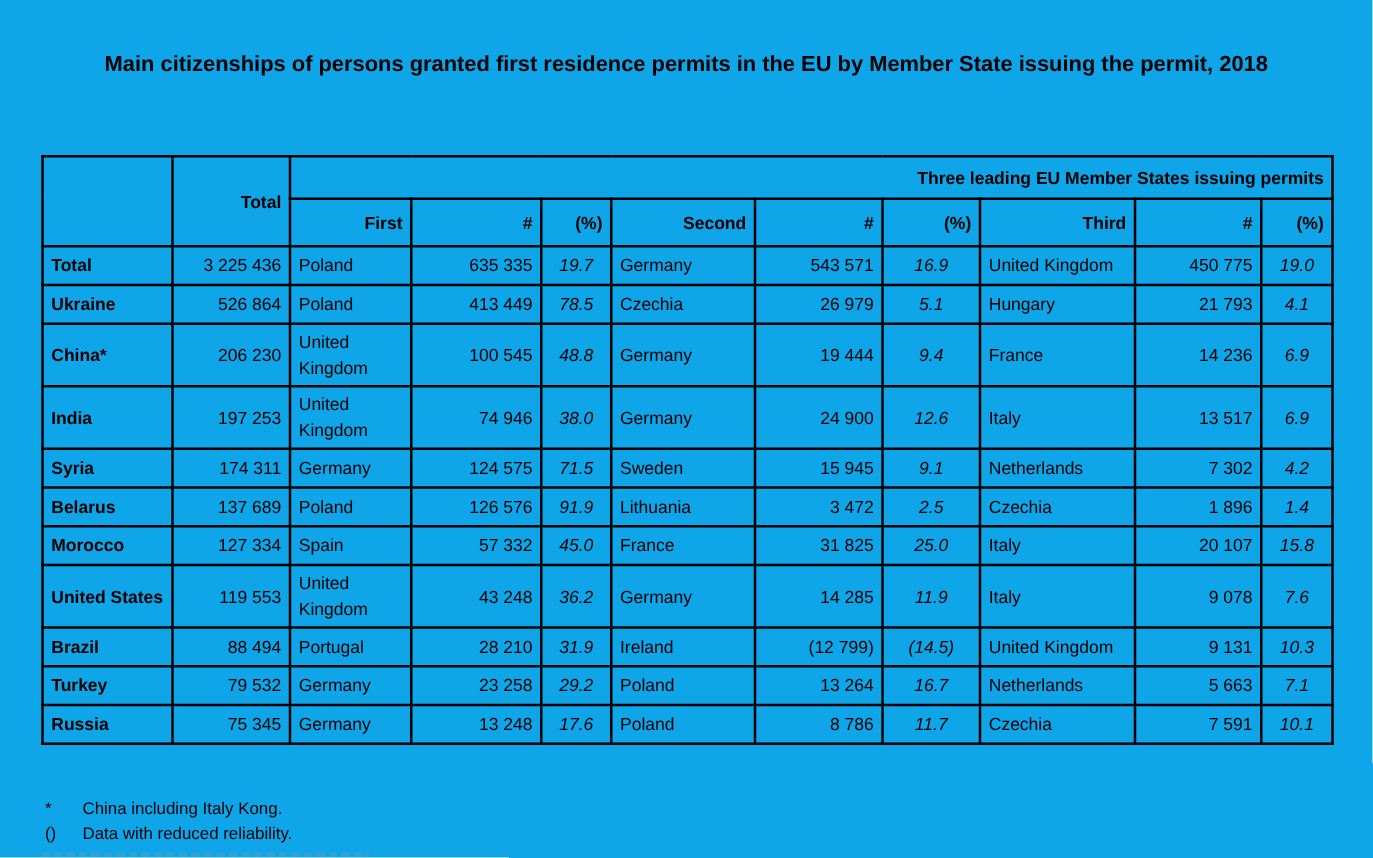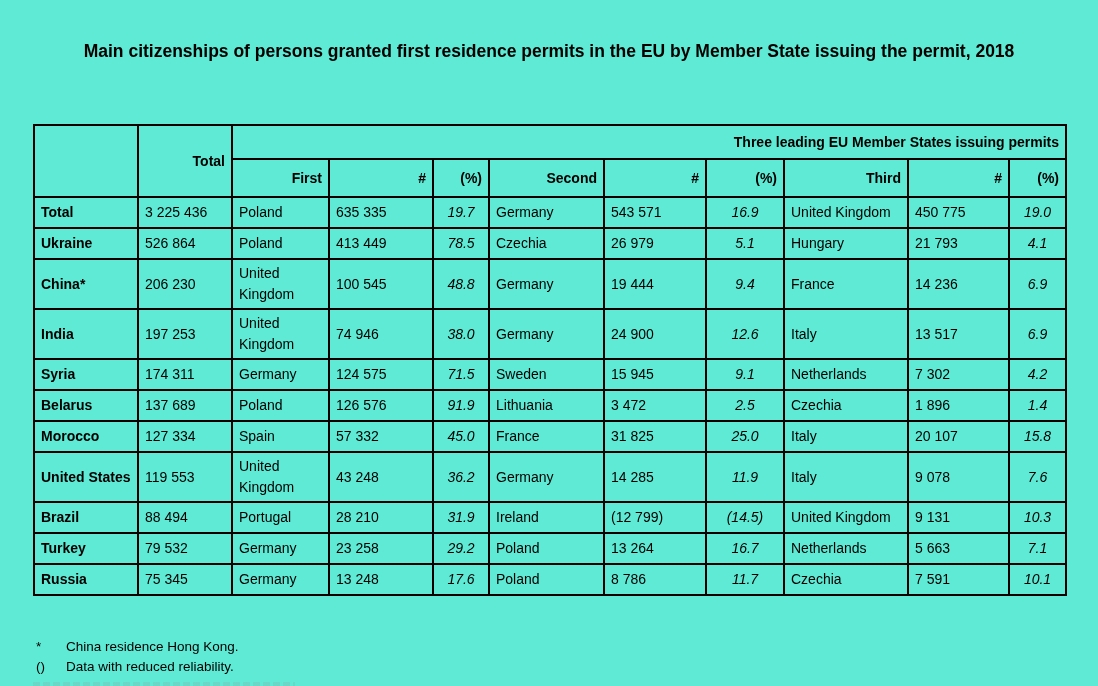--- a/index.html
+++ b/index.html
@@ -6,21 +6,21 @@
     margin: 0;
     padding: 0;
     background: #ffffff;
     font-family: "Liberation Sans", sans-serif;
     color: #000000;
   }
   #page {
     position: relative;
     width: 1098px;
     height: 686px;
-    background: #5eead4;
+    background: #0ea5e9;
     overflow: hidden;
   }
   .title {
     position: absolute;
     top: 38px;
     left: 49px;
     width: 1000px;
     margin: 0;
     text-align: center;
     font-size: 17.5px;
@@ -53,20 +53,21 @@
   tr.hdr-group { height: 34px; }
   tr.hdr-cols  { height: 38px; }
   tbody tr { height: 31px; }
   tbody td { vertical-align: middle; }
   td.c-cit {
     font-weight: bold;
     text-align: left;
     padding-left: 8px;
   }
   td.c-num {
+    text-align: right;
     padding-right: 12px;
   }
   td.c-pct {
     text-align: center;
     padding-right: 14px;
     font-style: italic;
   }
   td.c-country {
     text-align: left;
     padding-left: 8px;
@@ -274,21 +275,21 @@
           <td class="c-country">Czechia</td>
           <td class="c-num">7 591</td>
           <td class="c-pct">10.1</td>
         </tr>
       </tbody>
   </table>
 
   <div class="footnotes">
     <div class="fn-row">
       <span class="fn-marker">*</span>
-      <span class="fn-text">China residence Hong Kong.</span>
+      <span class="fn-text">China including Italy Kong.</span>
     </div>
     <div class="fn-row">
       <span class="fn-marker">()</span>
       <span class="fn-text">Data with reduced reliability.</span>
     </div>
   </div>
 
   <div class="remnant"></div>
 
 </div>

